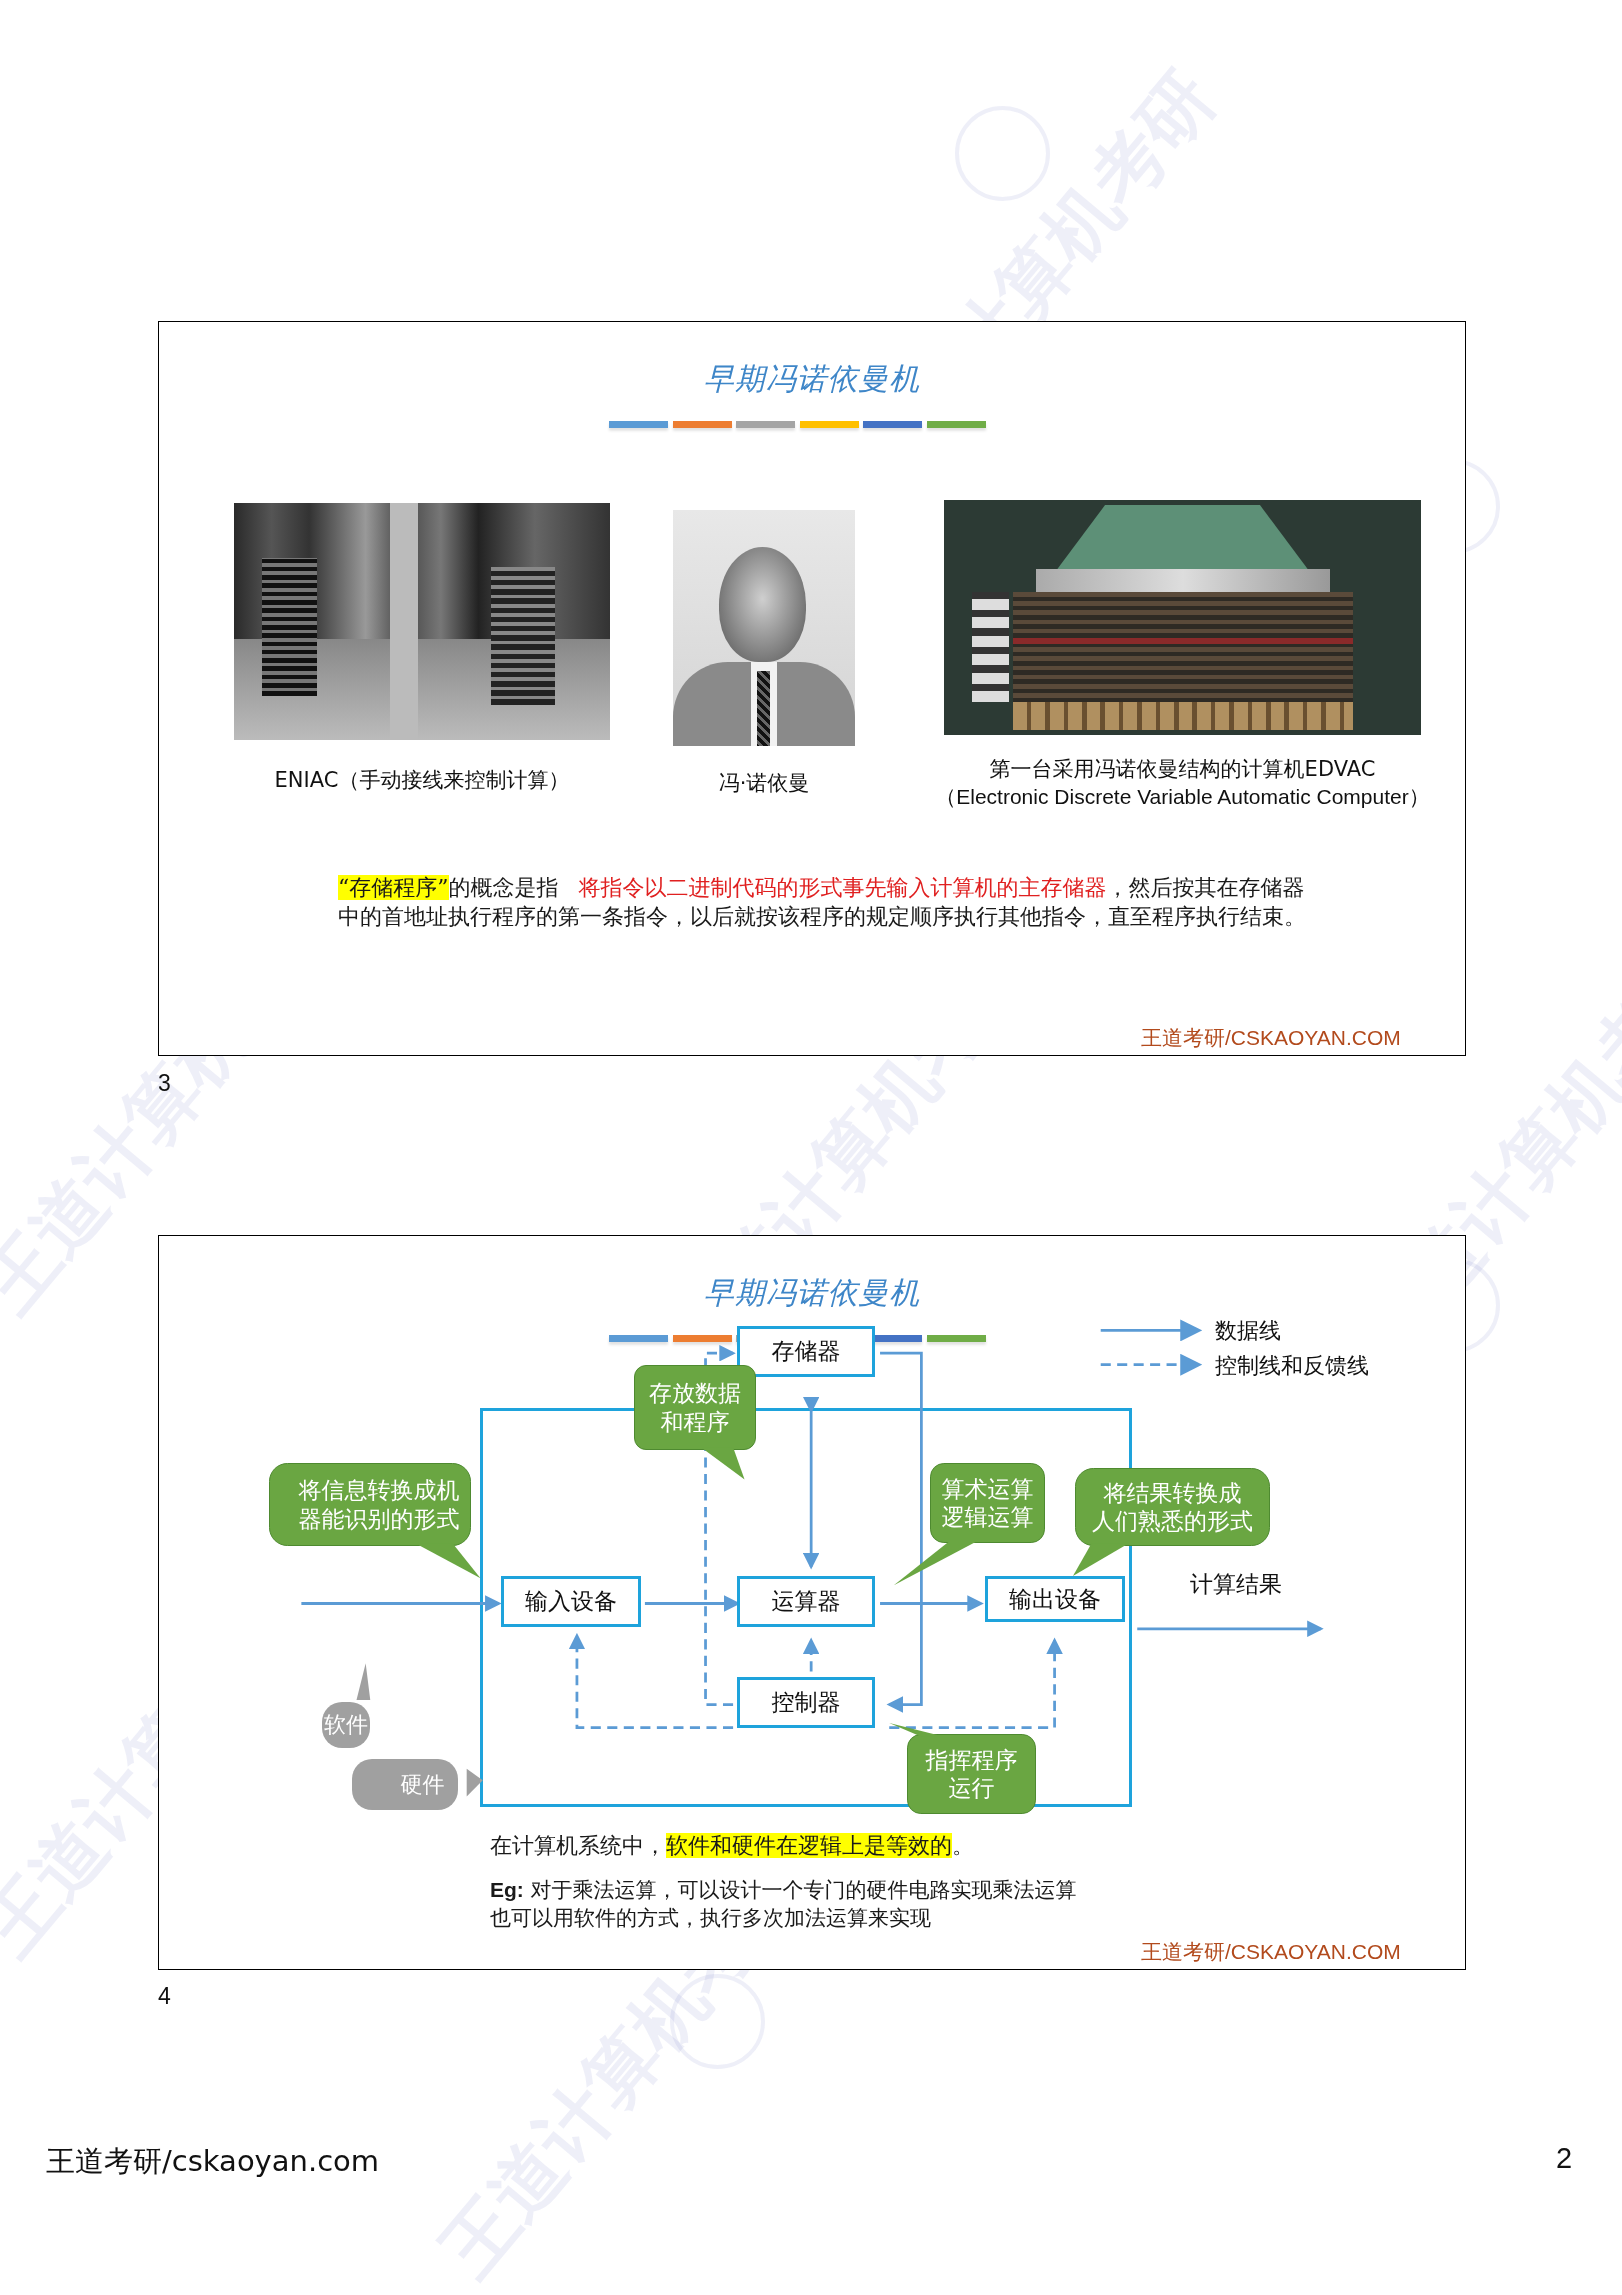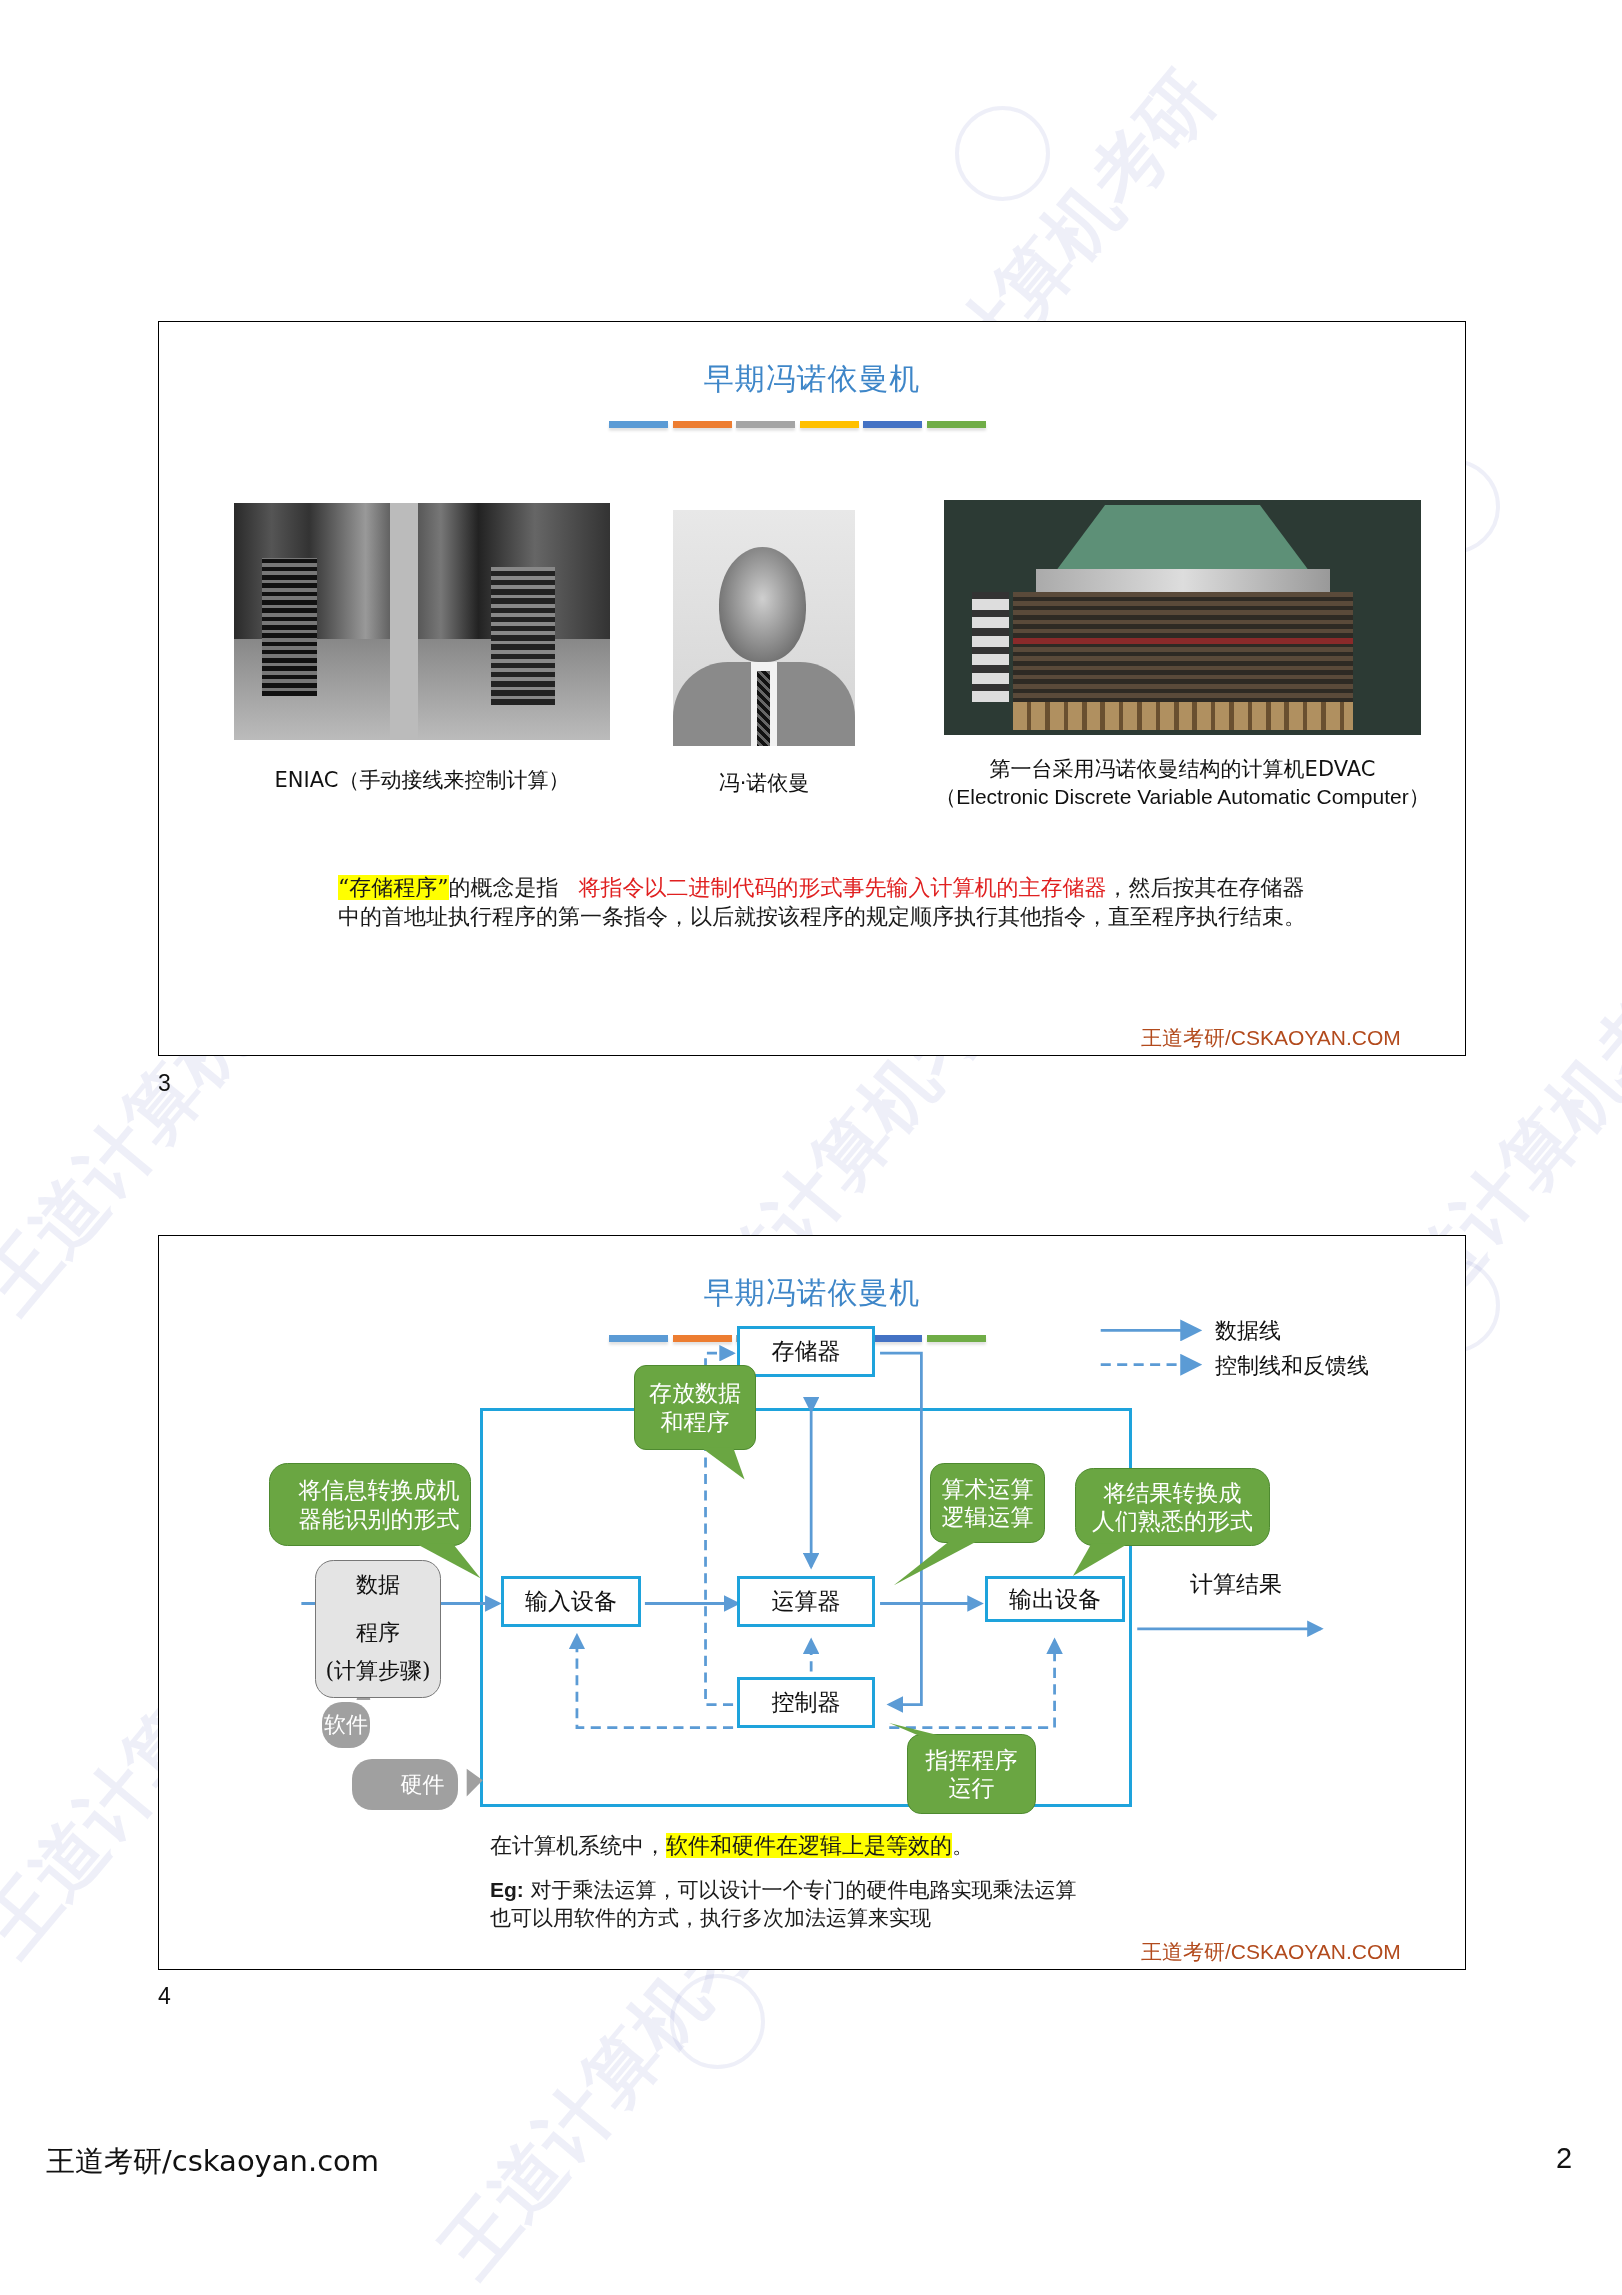--- a/index.html
+++ b/index.html
@@ -1,21 +1,21 @@
 <!DOCTYPE html>
 <html style="font-size:7.3px"><head>
 <meta charset="utf-8">
 <style>
   html, body { margin:0; padding:0; }
   body { width:1623px; height:2295px; background:#ffffff; position:relative; overflow:hidden;
          font-family:"DejaVu Sans","Liberation Sans",sans-serif; color:#111; }
   .abs { position:absolute; }
   .slide { position:absolute; left:158px; width:1308px; border:1.8px solid #000; background:#fff; box-sizing:border-box; }
   .slide-title { position:absolute; left:0; right:0; text-align:center; color:#3e86c8; font-size:30px; letter-spacing:0.9px;
-                 font-family:"DejaVu Sans",sans-serif; }
+                 font-family:"DejaVu Sans",sans-serif;font-style:italic; }
   .colorbar { position:absolute; display:flex; gap:4.6px; }
   .colorbar span { display:block; width:59px; height:7.3px; box-shadow:0 2.8px 2.8px rgba(0,0,0,0.12); }
   .caption { position:absolute; font-size:21px; text-align:center; color:#111; line-height:27.5px; }
   .photo { position:absolute; overflow:hidden; }
   .brand { position:absolute; color:#b24a1c; font-size:21px; font-family:"Liberation Sans",sans-serif; }
   .para { position:absolute; font-size:22px; line-height:29px; font-family:"DejaVu Serif",serif; color:#1a1a1a; }
   .hl { background:#ffff00; }
   .red { color:#e02020;padding-left:20px; }
   .slide-num { position:absolute; font-size:23px; font-family:"Liberation Sans",sans-serif; }
   
@@ -198,25 +198,20 @@
       <polygon points="1720,665 1780,665 1600,760"></polygon>
       <polygon points="2030,670 2110,670 1990,740"></polygon>
       <polygon points="1660,1090 1710,1090 1590,1060"></polygon>
     </g>
     <g fill="#a0a0a0">
       <polygon points="430,1010 460,1010 450,930"></polygon>
       <polygon points="670,1160 670,1220 705,1185"></polygon>
     </g>
   </svg>
 
-  <div class="abs" style="left:156px;top:324px;width:126px;height:138px;background:#e4e4e4;border:1.4px solid #777;border-radius:18.4px;box-sizing:border-box;font-family:'DejaVu Serif',serif;font-size:22px;text-align:center;">
-    <div style="margin-top:9.2px;">数据</div>
-    <div style="margin-top:17.4px;">程序</div>
-    <div style="margin-top:8.3px;">(计算步骤)</div>
-  </div>
   <div class="gray-callout" style="left:163px;top:466px;width:48px;height:46px;">软件</div>
   <div class="gray-callout" style="left:193px;top:523px;width:71px;height:51px;padding-left:35px;">硬件</div>
 
   <div class="abs" style="left:1031px;top:333px;font-size:23px;font-family:'DejaVu Serif',serif;">计算结果</div>
 
   <div class="para" style="left:331px;top:595px;">
     <span>在计算机系统中，</span><span class="hl">软件和硬件在逻辑上是等效的</span><span>。</span>
   </div>
   <div class="para" style="left:331px;top:640px;font-size:21px;line-height:27.5px;">
     <div><b style="font-family:'Liberation Sans',sans-serif;">Eg:</b> <span>对于乘法运算，可以设计一个专门的硬件电路实现乘法运算</span></div>

